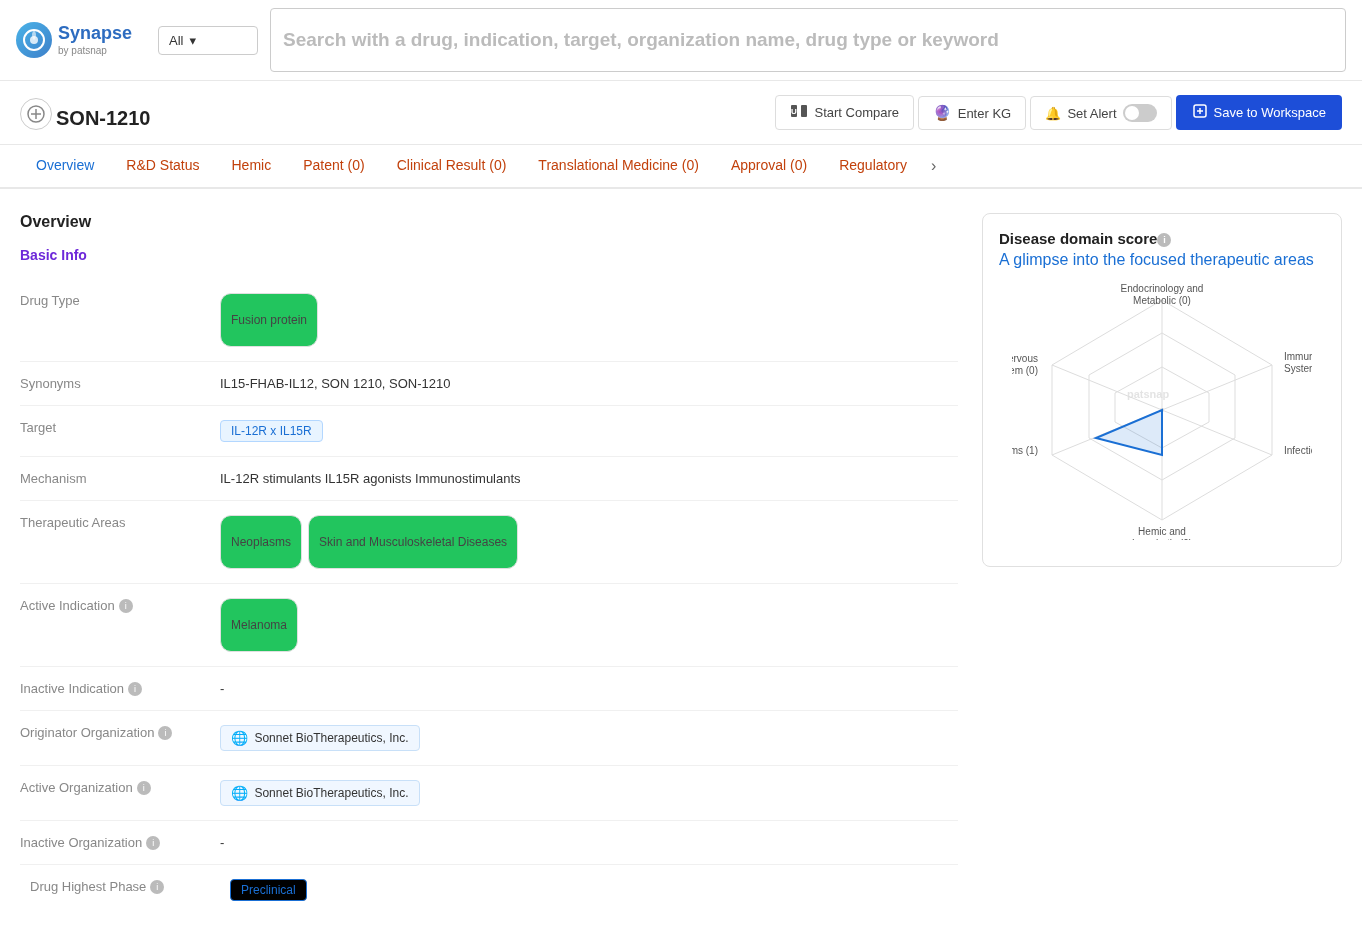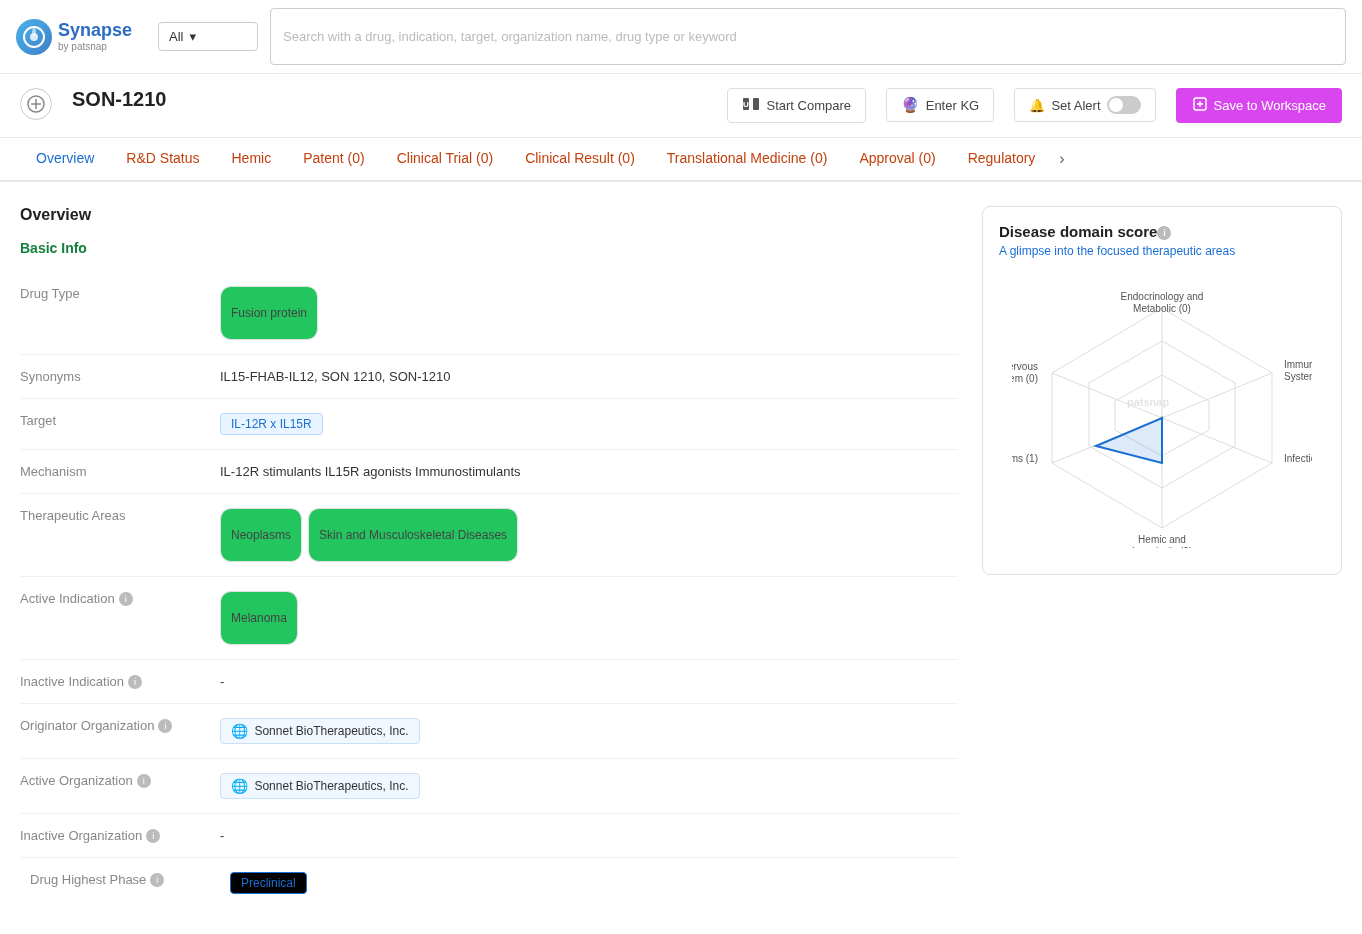--- a/index.html
+++ b/index.html
@@ -21,41 +21,41 @@
     .logo-name { font-size: 18px; font-weight: 700; color: #2d6cc0; }
     .logo-sub { font-size: 10px; color: #888; }
 
     .search-type-select {
       border: 1px solid #ccc; border-radius: 4px; padding: 6px 10px;
       font-size: 13px; background: #fff; min-width: 100px; display: flex; align-items: center; gap: 0;
       cursor: pointer;
     }
     .search-input-wrap {
       flex: 1; border: 1px solid #ccc; border-radius: 4px; padding: 20px 12px;
-      font-size: 13px; color: #999;
+      font-size: 19px; color: #999; font-weight: bold;
     }
 
     
     .drug-header {
-      display: flex; align-items: flex-start; padding: 14px 20px;
-      border-bottom: 1px solid #e8e8e8; background: #fff; gap: 20px;
+      display: flex; align-items: flex-end; padding: 14px 20px;
+      border-bottom: 1px solid #e8e8e8; background: #fff; gap: 4px;
     }
     .drug-icon {
       width: 32px; height: 32px; border-radius: 50%; border: 1px solid #ccc;
       display: flex; align-items: center; justify-content: center; font-size: 16px; color: #666;
     }
     .drug-title { font-size: 20px; font-weight: 700; color: #222; flex: 1; }
     .action-btn {
       display: flex; align-items: center; gap: 6px; padding: 7px 14px;
       border: 1px solid #ddd; border-radius: 4px; background: #fff;
       cursor: pointer; font-size: 13px; color: #444; white-space: nowrap;
     }
     .btn-icon { font-size: 15px; }
     .save-btn {
-      background: #d946ef; color: #fff; border: none; border-radius: 4px;
+      background: #1d4ed8; color: #fff; border: none; border-radius: 4px;
       padding: 8px 16px; display: flex; align-items: center; gap: 6px;
       cursor: pointer; font-size: 13px; font-weight: 500;
     }
 
     .toggle-wrap { display: flex; align-items: center; gap: 6px; }
     .toggle {
       width: 34px; height: 18px; background: #ccc; border-radius: 9px; position: relative; cursor: pointer;
     }
     .toggle-knob {
       width: 14px; height: 14px; background: #fff; border-radius: 50%;
@@ -73,21 +73,21 @@
     }
     .tab.active { color: #1a6fd4; border-bottom-color: #1a6fd4; font-weight: 500; }
     .tab-more { padding: 12px 8px; color: #666; cursor: pointer; font-size: 16px; }
 
     
     .main-content { padding: 24px 20px; display: flex; gap: 24px; }
     .left-panel { flex: 1; min-width: 0; }
     .right-panel { width: 360px; flex-shrink: 0; }
 
     .section-title { font-size: 16px; font-weight: 700; color: #222; margin-bottom: 16px; }
-    .section-subtitle { font-size: 14px; font-weight: 700; color: #15803d; margin-bottom: 16px; }
+    .section-subtitle { font-size: 14px; font-weight: 700; color: #6d28d9; margin-bottom: 16px; }
 
     .info-row {
       display: flex; align-items: flex-start; padding: 14px 0; border-bottom: 1px solid #f0f0f0;
     }
     .info-row:last-child { border-bottom: none; margin-left: 10px; }
     .info-label {
       width: 200px; flex-shrink: 0; font-size: 13px; color: #888; display: flex; align-items: center; gap: 4px;
     }
     .info-value { flex: 1; font-size: 13px; color: #333; display: flex; flex-wrap: wrap; gap: 6px; align-items: center; }
 
@@ -110,21 +110,21 @@
       color: #fff; font-size: 9px; display: inline-flex; align-items: center; justify-content: center;
       cursor: pointer; flex-shrink: 0;
     }
 
     
     .score-card {
       border: 1px solid #e0e0e0; border-radius: 8px; padding: 16px; background: #fff;
       position: relative;
     }
     .score-card-title { font-size: 15px; font-weight: 600; color: #222; display: flex; align-items: flex-end; margin-bottom: 4px; }
-    .score-card-sub { font-size: 12px; color: #1a6fd4; margin-bottom: 20px; }
+    .score-card-sub { font-size: 16px; color: #1a6fd4; margin-bottom: 1px; }
 
     .radar-container {
       width: 100%; height: 280px; position: relative; display: flex; align-items: center; justify-content: center;
     }
   </style>
 </head>
 <body>
 
 <div class="top-bar">
   <div class="logo-area">
@@ -193,21 +193,20 @@
     </span>
     <span>Save to Workspace</span>
   </button>
 </div>
 
 <div class="tabs">
   <div class="tab active">Overview</div>
   <div class="tab">R&amp;D Status</div>
   <div class="tab">Hemic</div>
   <div class="tab">Patent (0)</div>
-  <div class="tab">Clinical Trial (0)</div>
   <div class="tab">Clinical Result (0)</div>
   <div class="tab">Translational Medicine (0)</div>
   <div class="tab">Approval (0)</div>
   <div class="tab">Regulatory</div>
   <div class="tab-more">›</div>
 </div>
 
 <div class="main-content">
   <div class="left-panel">
     <div class="section-title">Overview</div>

